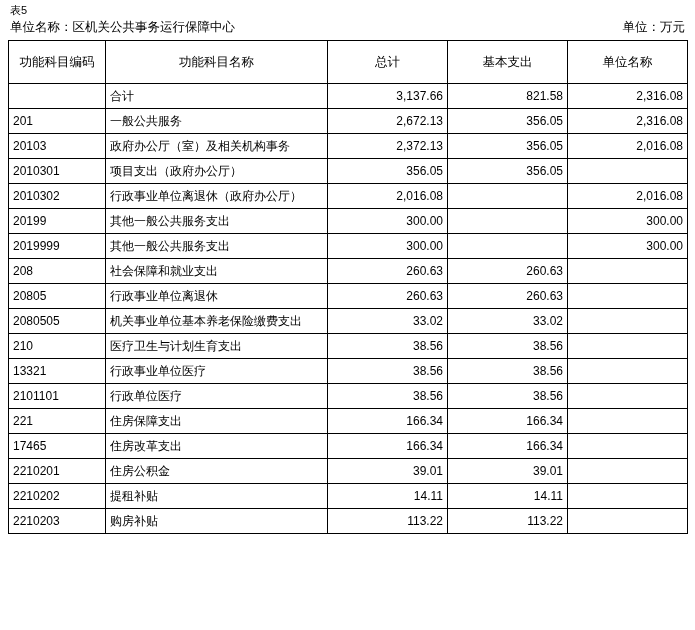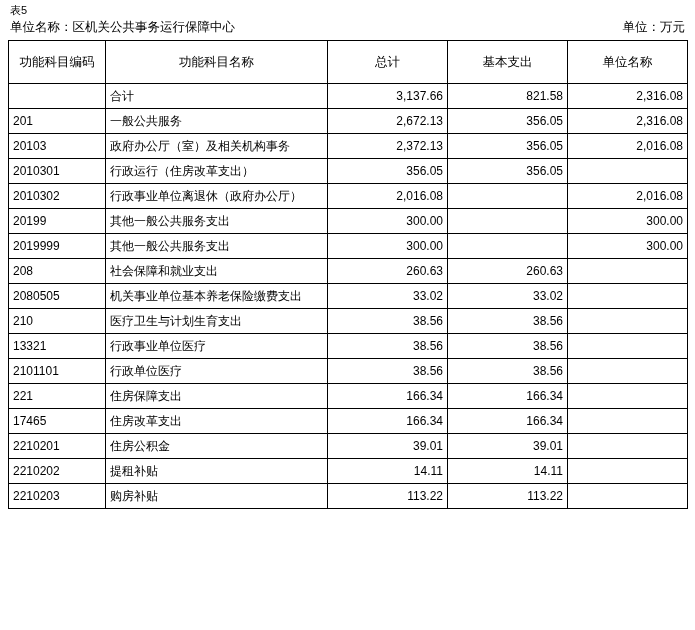--- a/index.html
+++ b/index.html
@@ -148,21 +148,21 @@
         </tr>
         <tr>
           <td class="code lvl1">20103</td>
           <td class="name nm-lvl2">政府办公厅（室）及相关机构事务</td>
           <td class="num">2,372.13</td>
           <td class="num">356.05</td>
           <td class="num">2,016.08</td>
         </tr>
         <tr>
           <td class="code lvl2">2010301</td>
-          <td class="name nm-lvl3">行政运行（住房改革支出）</td>
+          <td class="name nm-lvl3">项目支出（政府办公厅）</td>
           <td class="num">356.05</td>
           <td class="num">356.05</td>
           <td class="num"></td>
         </tr>
         <tr>
           <td class="code lvl2">2010302</td>
           <td class="name nm-lvl3">行政事业单位离退休（政府办公厅）</td>
           <td class="num">2,016.08</td>
           <td class="num"></td>
           <td class="num">2,016.08</td>
@@ -177,20 +177,27 @@
         <tr>
           <td class="code lvl2">2019999</td>
           <td class="name nm-lvl3">其他一般公共服务支出</td>
           <td class="num">300.00</td>
           <td class="num"></td>
           <td class="num">300.00</td>
         </tr>
         <tr>
           <td class="code lvl0">208</td>
           <td class="name nm-lvl1">社会保障和就业支出</td>
+          <td class="num">260.63</td>
+          <td class="num">260.63</td>
+          <td class="num"></td>
+        </tr>
+        <tr>
+          <td class="code lvl1">20805</td>
+          <td class="name nm-lvl2">行政事业单位离退休</td>
           <td class="num">260.63</td>
           <td class="num">260.63</td>
           <td class="num"></td>
         </tr>
         <tr>
           <td class="code lvl2">2080505</td>
           <td class="name nm-lvl3">机关事业单位基本养老保险缴费支出</td>
           <td class="num">33.02</td>
           <td class="num">33.02</td>
           <td class="num"></td>

